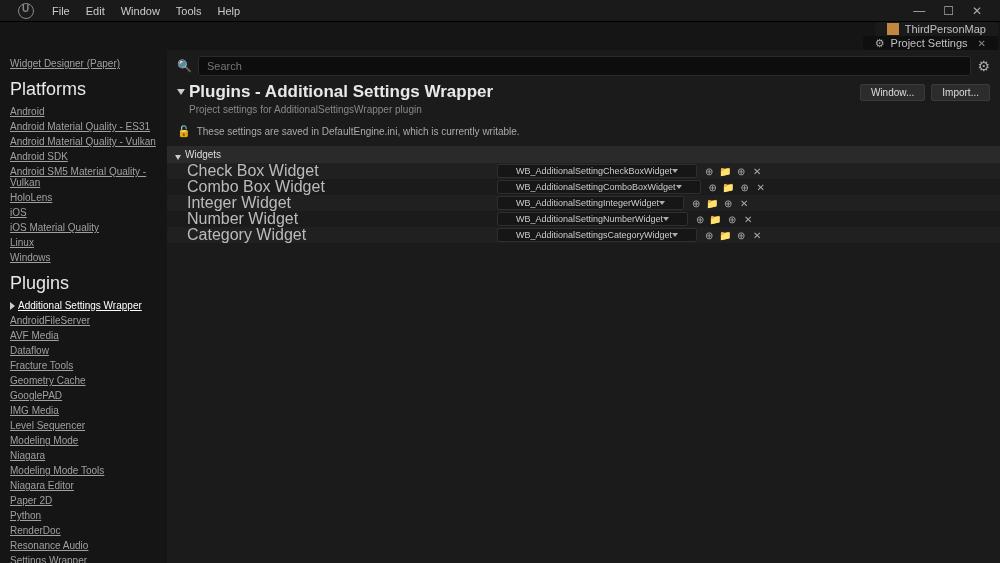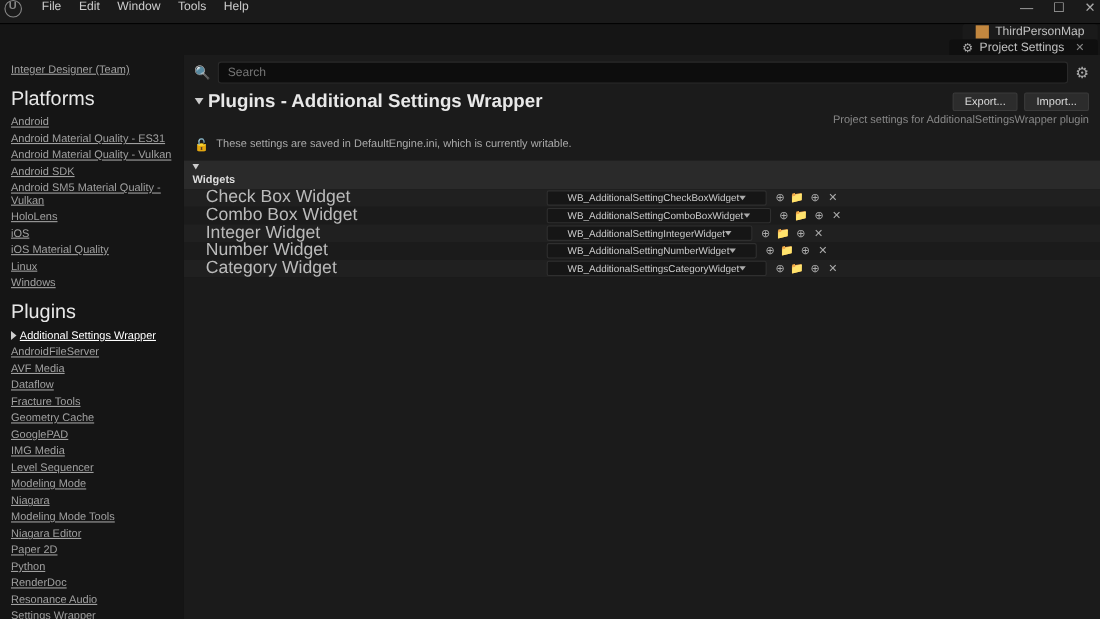--- a/index.html
+++ b/index.html
@@ -1,17 +1,17 @@
 <!DOCTYPE html>
 <html><head>
 <meta charset="utf-8">
 <style>
 * { box-sizing: border-box; margin: 0; padding: 0; }
 body { width: 1000px; height: 563px; background: #0f0f0f; font-family: "Segoe UI", Arial, sans-serif; color: #c0c0c0; font-size: 11px; overflow: hidden; position: relative; }
-.titlebar { height: 22px; background: #1a1a1a; display: flex; align-items: flex-start; padding: 0 4px; border-bottom: 1px solid #000; }
+.titlebar { height: 22px; background: #1a1a1a; display: flex; align-items: center; padding: 0 18px; border-bottom: 1px solid #000; }
 .ue-logo { width: 16px; height: 16px; border: 1.5px solid #888; border-radius: 50%; margin-right: 10px; position: relative; }
 .ue-logo::after { content: "U"; position: absolute; top: -1px; left: 3px; font-size: 10px; font-weight: bold; color: #888; }
 .menu-item { padding: 0 8px; cursor: pointer; color: #ccc; }
 .win-controls { margin-left: auto; display: flex; gap: 18px; color: #aaa; }
 .win-btn { cursor: pointer; font-size: 12px; }
 .tabs { height: 28px; background: #151515; display: flex; align-items: flex-end; padding-left: 30px; flex-direction: column; }
 .tab { height: 26px; padding: 0 12px; display: flex; align-items: center; gap: 6px; background: #0f0f0f; margin-right: 2px; border-radius: 3px 3px 0 0; cursor: pointer; }
 .tab.inactive { background: #1a1a1a; }
 .tab-ico { width: 12px; height: 12px; display: inline-block; }
 .ico-map { background: #c2873f; }
@@ -28,24 +28,24 @@
 .content { flex: 1; background: #1b1b1b; display: flex; flex-direction: column; overflow: hidden; }
 .search-row { display: flex; align-items: center; padding: 6px 10px; gap: 6px; }
 .search-ico { color: #888; font-size: 12px; }
 .search-input { flex: 1; background: #0d0d0d; border: 1px solid #2a2a2a; border-radius: 3px; padding: 3px 8px; color: #ccc; font-size: 11px; }
 .gear-btn { color: #aaa; font-size: 14px; cursor: pointer; }
 .hdr-row { display: flex; align-items: center; padding: 0 10px; }
 .page-title { font-size: 17px; color: #e8e8e8; font-weight: 700; display: flex; align-items: center; gap: 4px; }
 .exp-caret { display: inline-block; width: 0; height: 0; border-left: 4px solid transparent; border-right: 4px solid transparent; border-top: 6px solid #ccc; }
 .hdr-btns { margin-left: auto; display: flex; gap: 6px; }
 .hdr-btn { background: #2c2c2c; border: 1px solid #3a3a3a; color: #ddd; padding: 2px 10px; font-size: 10px; border-radius: 2px; cursor: pointer; }
-.subtitle { padding: 2px 10px 6px 22px; color: #888; font-size: 10px; text-align: right; }
+.subtitle { padding: 2px 10px 6px 22px; color: #888; font-size: 10px; }
 .writable { padding: 4px 10px 8px 10px; display: flex; align-items: center; gap: 6px; color: #aaa; font-size: 10px; }
 .lock-ico { font-size: 11px; }
-.cat-hdr { background: #2a2a2a; padding: 3px 8px; display: flex; align-items: flex-start; gap: 4px; font-weight: 700; font-size: 10px; color: #ddd; flex-direction: column; }
+.cat-hdr { background: #2a2a2a; padding: 3px 8px; display: flex; align-items: flex-end; gap: 4px; font-weight: 400; font-size: 10px; color: #ddd; }
 .cat-caret { width: 0; height: 0; border-left: 3px solid transparent; border-right: 3px solid transparent; border-top: 5px solid #ccc; }
 .prop-row { display: flex; align-items: center; padding: 2px 8px 2px 20px; height: 16px; }
 .prop-row:nth-child(odd) { background: #202020; }
 .prop-row:nth-child(even) { background: #1b1b1b; }
 .prop-label { width: 310px; font-size: 16px; color: #bbb; }
 .prop-drop { display: flex; align-items: center; background: #161616; border: 1px solid #2f2f2f; border-radius: 2px; padding: 0 18px; height: 14px; min-width: 110px; cursor: pointer; }
 .prop-drop-text { font-size: 9px; color: #ccc; }
 .prop-drop-caret { margin-left: auto; width: 0; height: 0; border-left: 3px solid transparent; border-right: 3px solid transparent; border-top: 4px solid #aaa; }
 .row-icons { display: flex; gap: 4px; margin-left: 6px; }
 .row-ico { width: 12px; height: 12px; display: flex; align-items: center; justify-content: center; color: #aaa; font-size: 10px; cursor: pointer; }
@@ -75,21 +75,21 @@
   </div>
   <div class="tab">
     <span class="ico-gear">⚙</span>
     <span>Project Settings</span>
     <span class="tab-close">✕</span>
   </div>
 </div>
 
 <div class="main">
   <div class="sidebar">
-    <a class="side-link">Integer Designer (Team)</a>
+    <a class="side-link">Widget Designer (Paper)</a>
     <div class="side-head">Platforms</div>
     <div id="platforms-group">
         <a class="side-link">Android</a>
         <a class="side-link">Android Material Quality - ES31</a>
         <a class="side-link">Android Material Quality - Vulkan</a>
         <a class="side-link">Android SDK</a>
         <a class="side-link">Android SM5 Material Quality - Vulkan</a>
         <a class="side-link">HoloLens</a>
         <a class="side-link">iOS</a>
         <a class="side-link">iOS Material Quality</a>
@@ -124,21 +124,21 @@
       <span class="search-ico">🔍</span>
       <input class="search-input" placeholder="Search" style="">
       <span class="gear-btn">⚙</span>
     </div>
     <div class="hdr-row">
       <div class="page-title">
         <span class="exp-caret"></span>
         <span>Plugins - Additional Settings Wrapper</span>
       </div>
       <div class="hdr-btns">
-        <button class="hdr-btn">Export...</button>
+        <button class="hdr-btn">Window...</button>
         <button class="hdr-btn">Import...</button>
       </div>
     </div>
     <div class="subtitle">Project settings for AdditionalSettingsWrapper plugin</div>
     <div class="writable">
       <span class="lock-ico">🔓</span>
       <span>These settings are saved in DefaultEngine.ini, which is currently writable.</span>
     </div>
     <div class="cat-hdr">
       <span class="cat-caret"></span>

